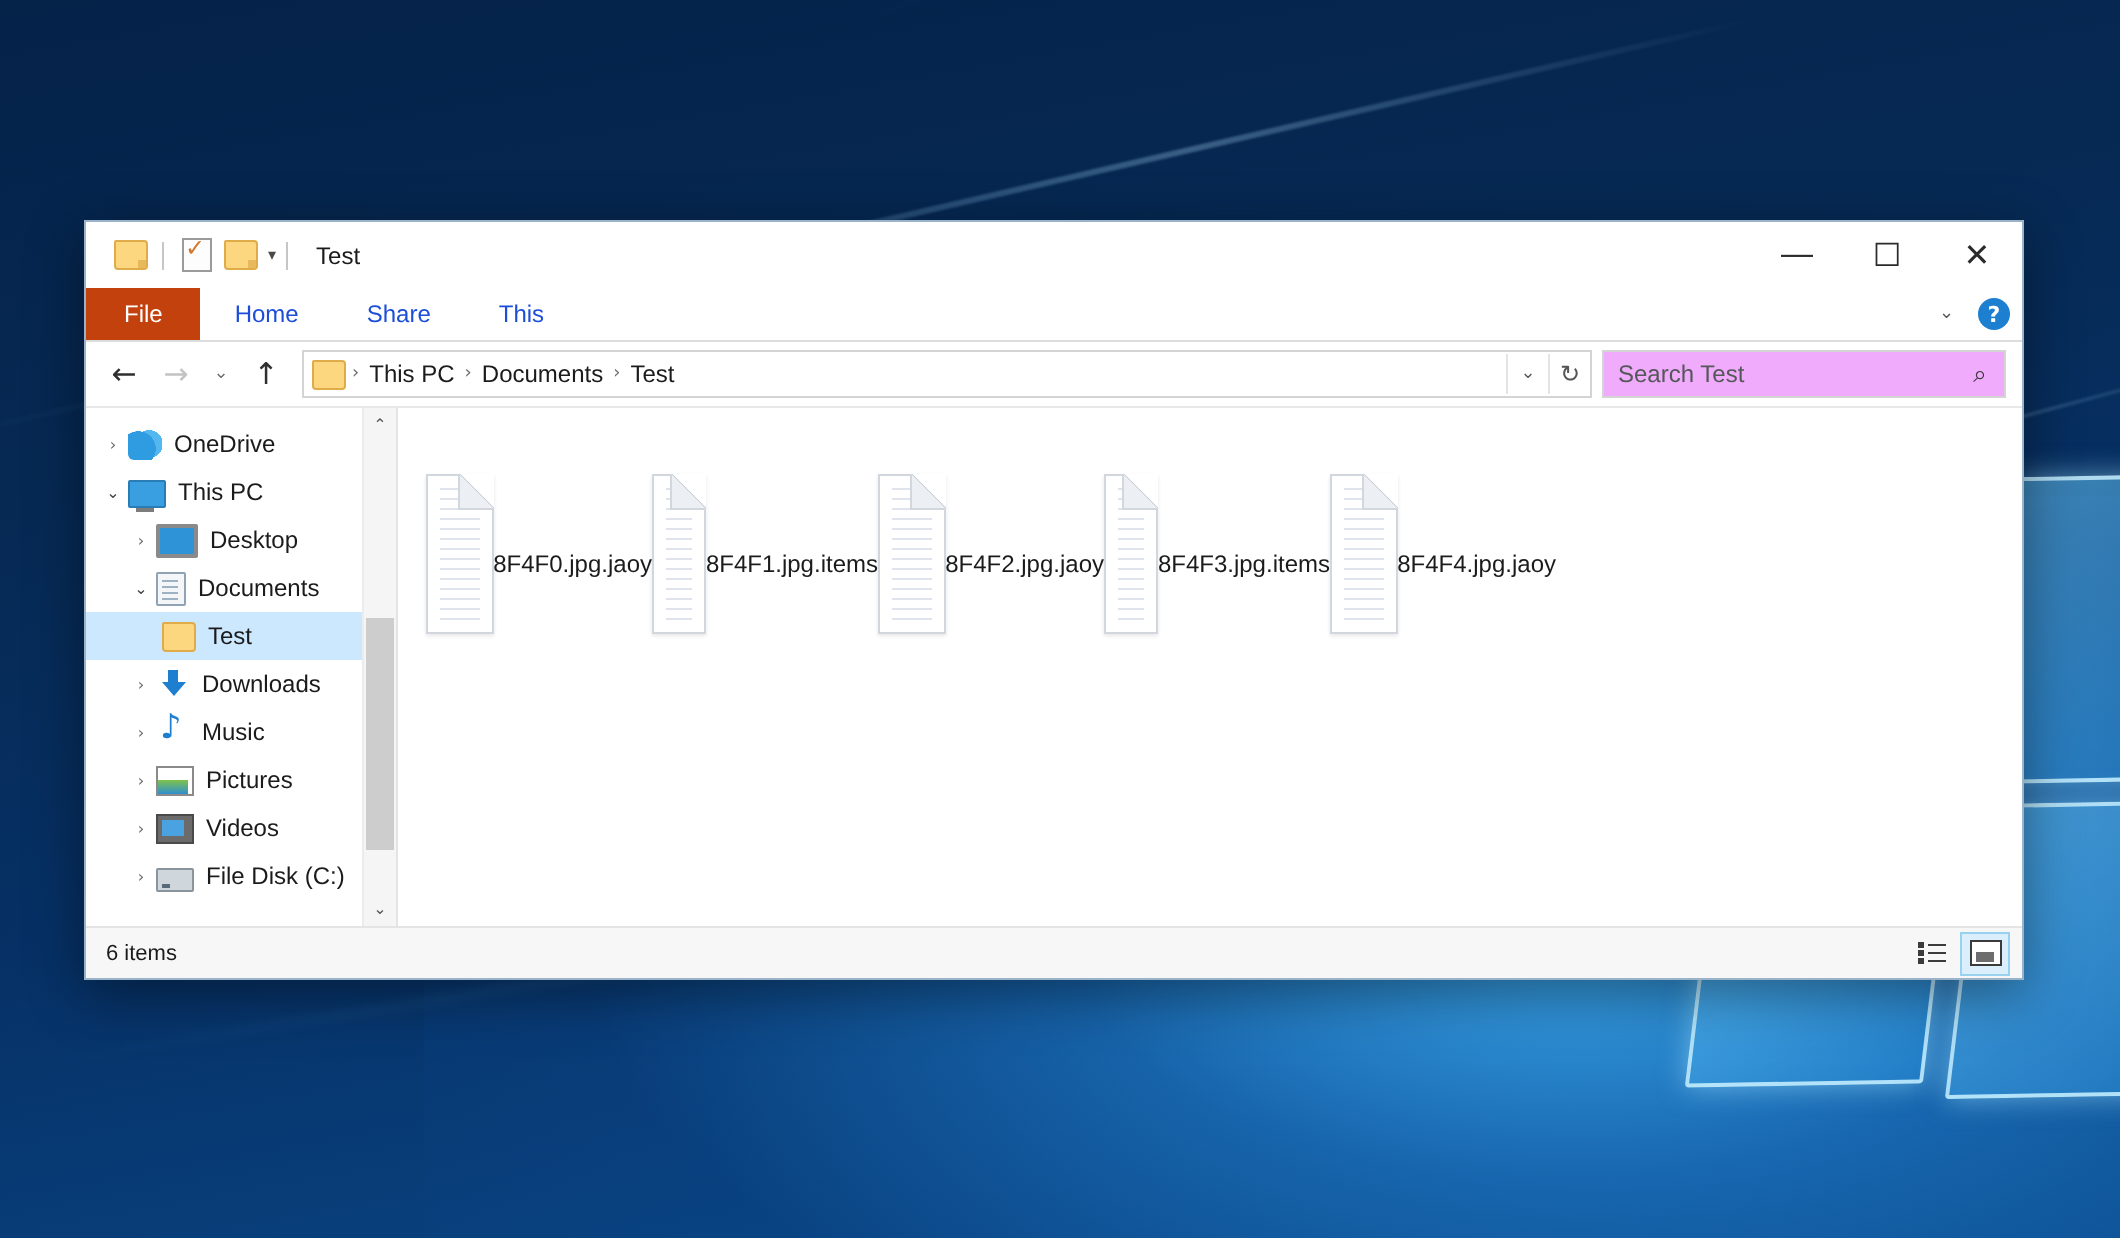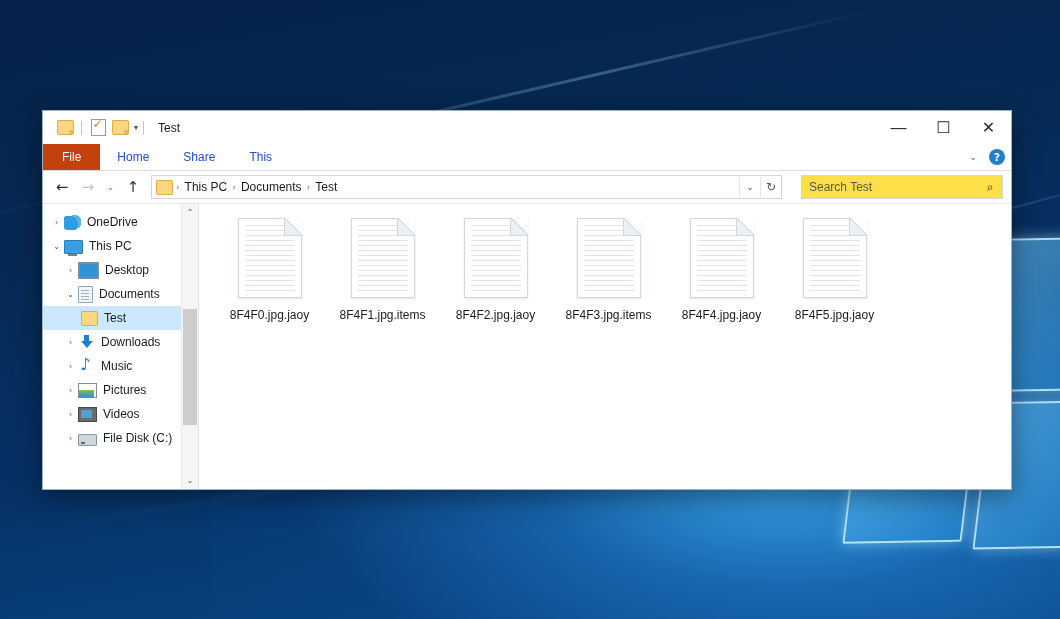--- a/index.html
+++ b/index.html
@@ -283,24 +283,24 @@
     color: #555;
     border-left: 1px solid #e4e4e4;
     font-family: "DejaVu Sans", sans-serif;
   }
   .refresh-act { font-size: 12px; }
 
   .searchbox {
     width: 200px;
     height: 22px;
     border: 1px solid #d4d4d4;
-    margin-left: 19px;
-    display: flex;
-    align-items: center;
-    background: #fde047;
+    margin-left: 5px;
+    display: flex;
+    align-items: center;
+    background: #f0abfc;
     flex: none;
   }
   .search-ph {
     flex: 1;
     font-size: 12px;
     color: #55575b;
     padding-left: 7px;
     white-space: nowrap;
     overflow: hidden;
   }
@@ -512,21 +512,21 @@
   }
   .filegrid {
     display: flex;
     flex-wrap: wrap;
     align-content: flex-start;
   }
   .fileitem {
     width: 113px;
     height: 118px;
     display: flex;
-    flex-direction: column;
+    flex-direction: row;
     align-items: center;
     padding-top: 2px;
   }
   .doc-ico {
     width: 62px;
     height: 78px;
     position: relative;
     background: #ffffff;
     border: 1px solid #d2d7de;
     box-shadow: 0 1px 2px rgba(0,0,0,0.10);
@@ -813,27 +813,30 @@
           </div>
 
           <div class="fileitem">
             <div class="doc-ico">
               <div class="doc-lines"></div>
                 <div class="doc-fold"></div>
             </div>
             <div class="fname">8F4F4.jpg.jaoy</div>
           </div>
 
-          <div class="fileitem">
-            <div class="doc-ico">
-              <div class="doc-lines"></div>
-                <div class="doc-fold"></div>
-            </div>
-            <div class="fname">8F4F5.jpg.jaoy</div>
-          </div>
 
         </div>
       </div>
     </div>
 
+    <div class="statusbar">
+      <div class="status-text">6 items</div>
+      <div class="status-spacer"></div>
+      <div class="viewbtn">
+        <div class="vb-details"></div>
+      </div>
+      <div class="viewbtn active">
+        <div class="vb-large"></div>
+      </div>
+    </div>
 
   </div>
 </div>
 
 </body></html>

